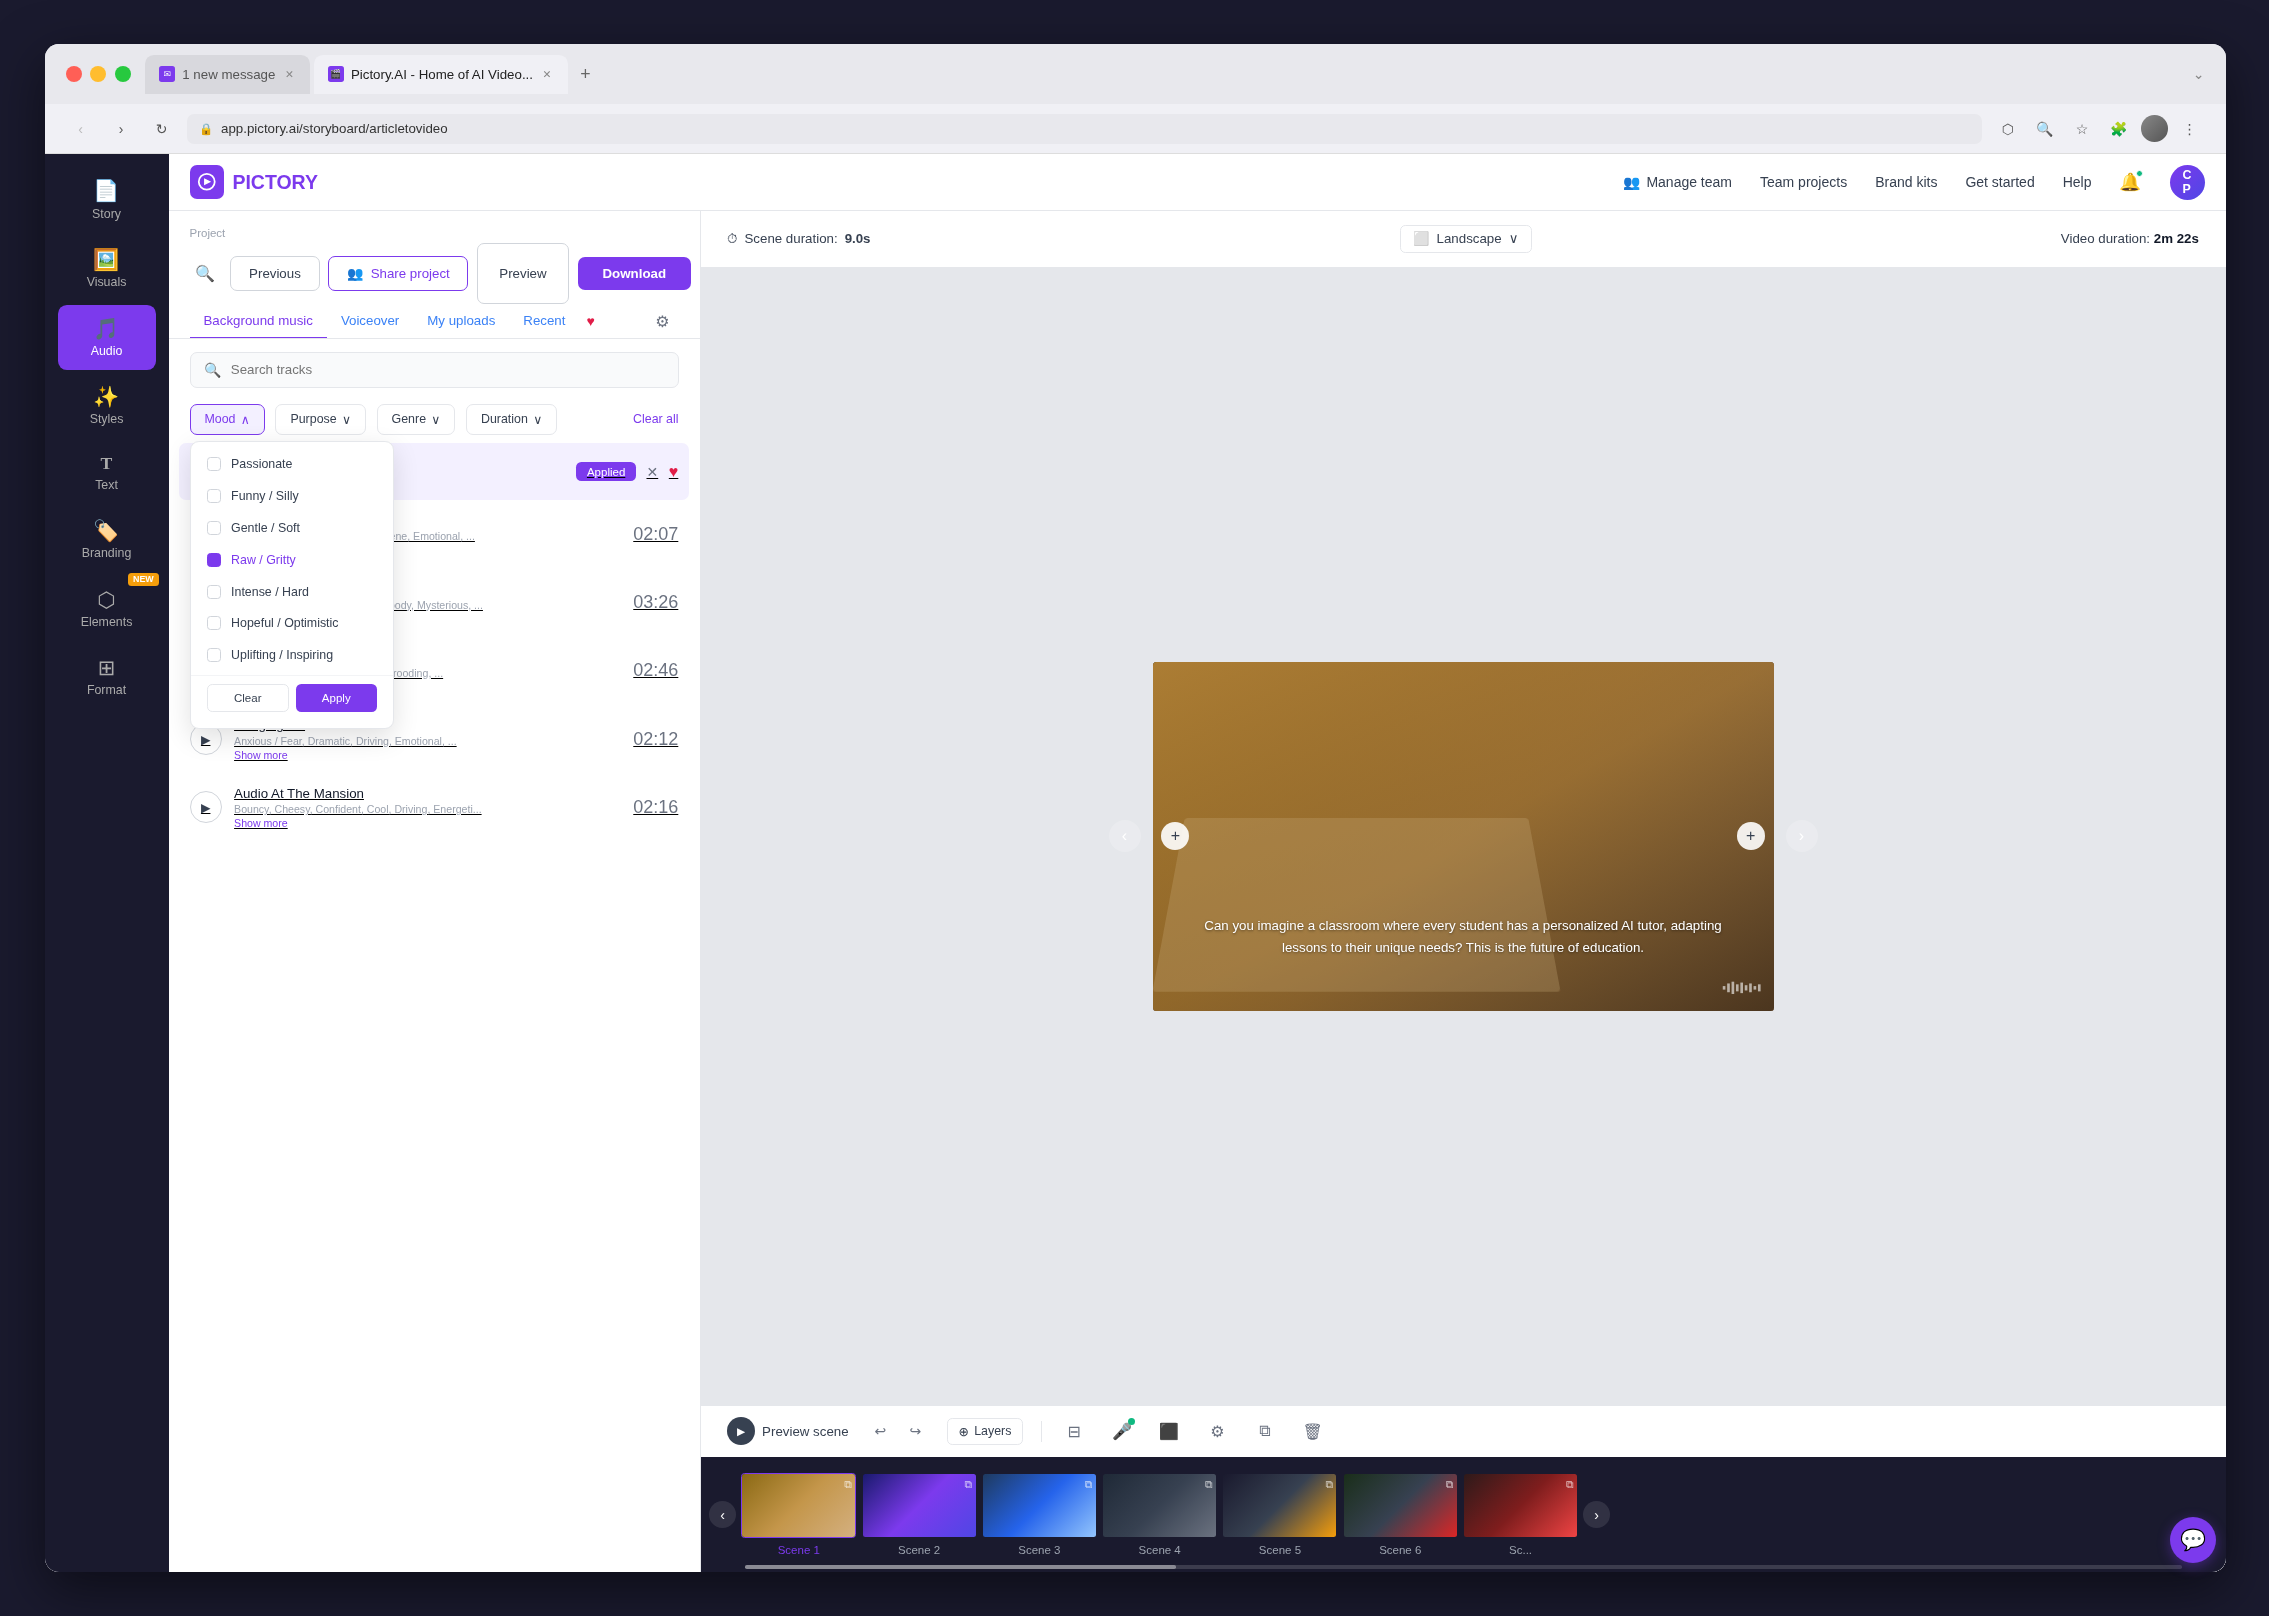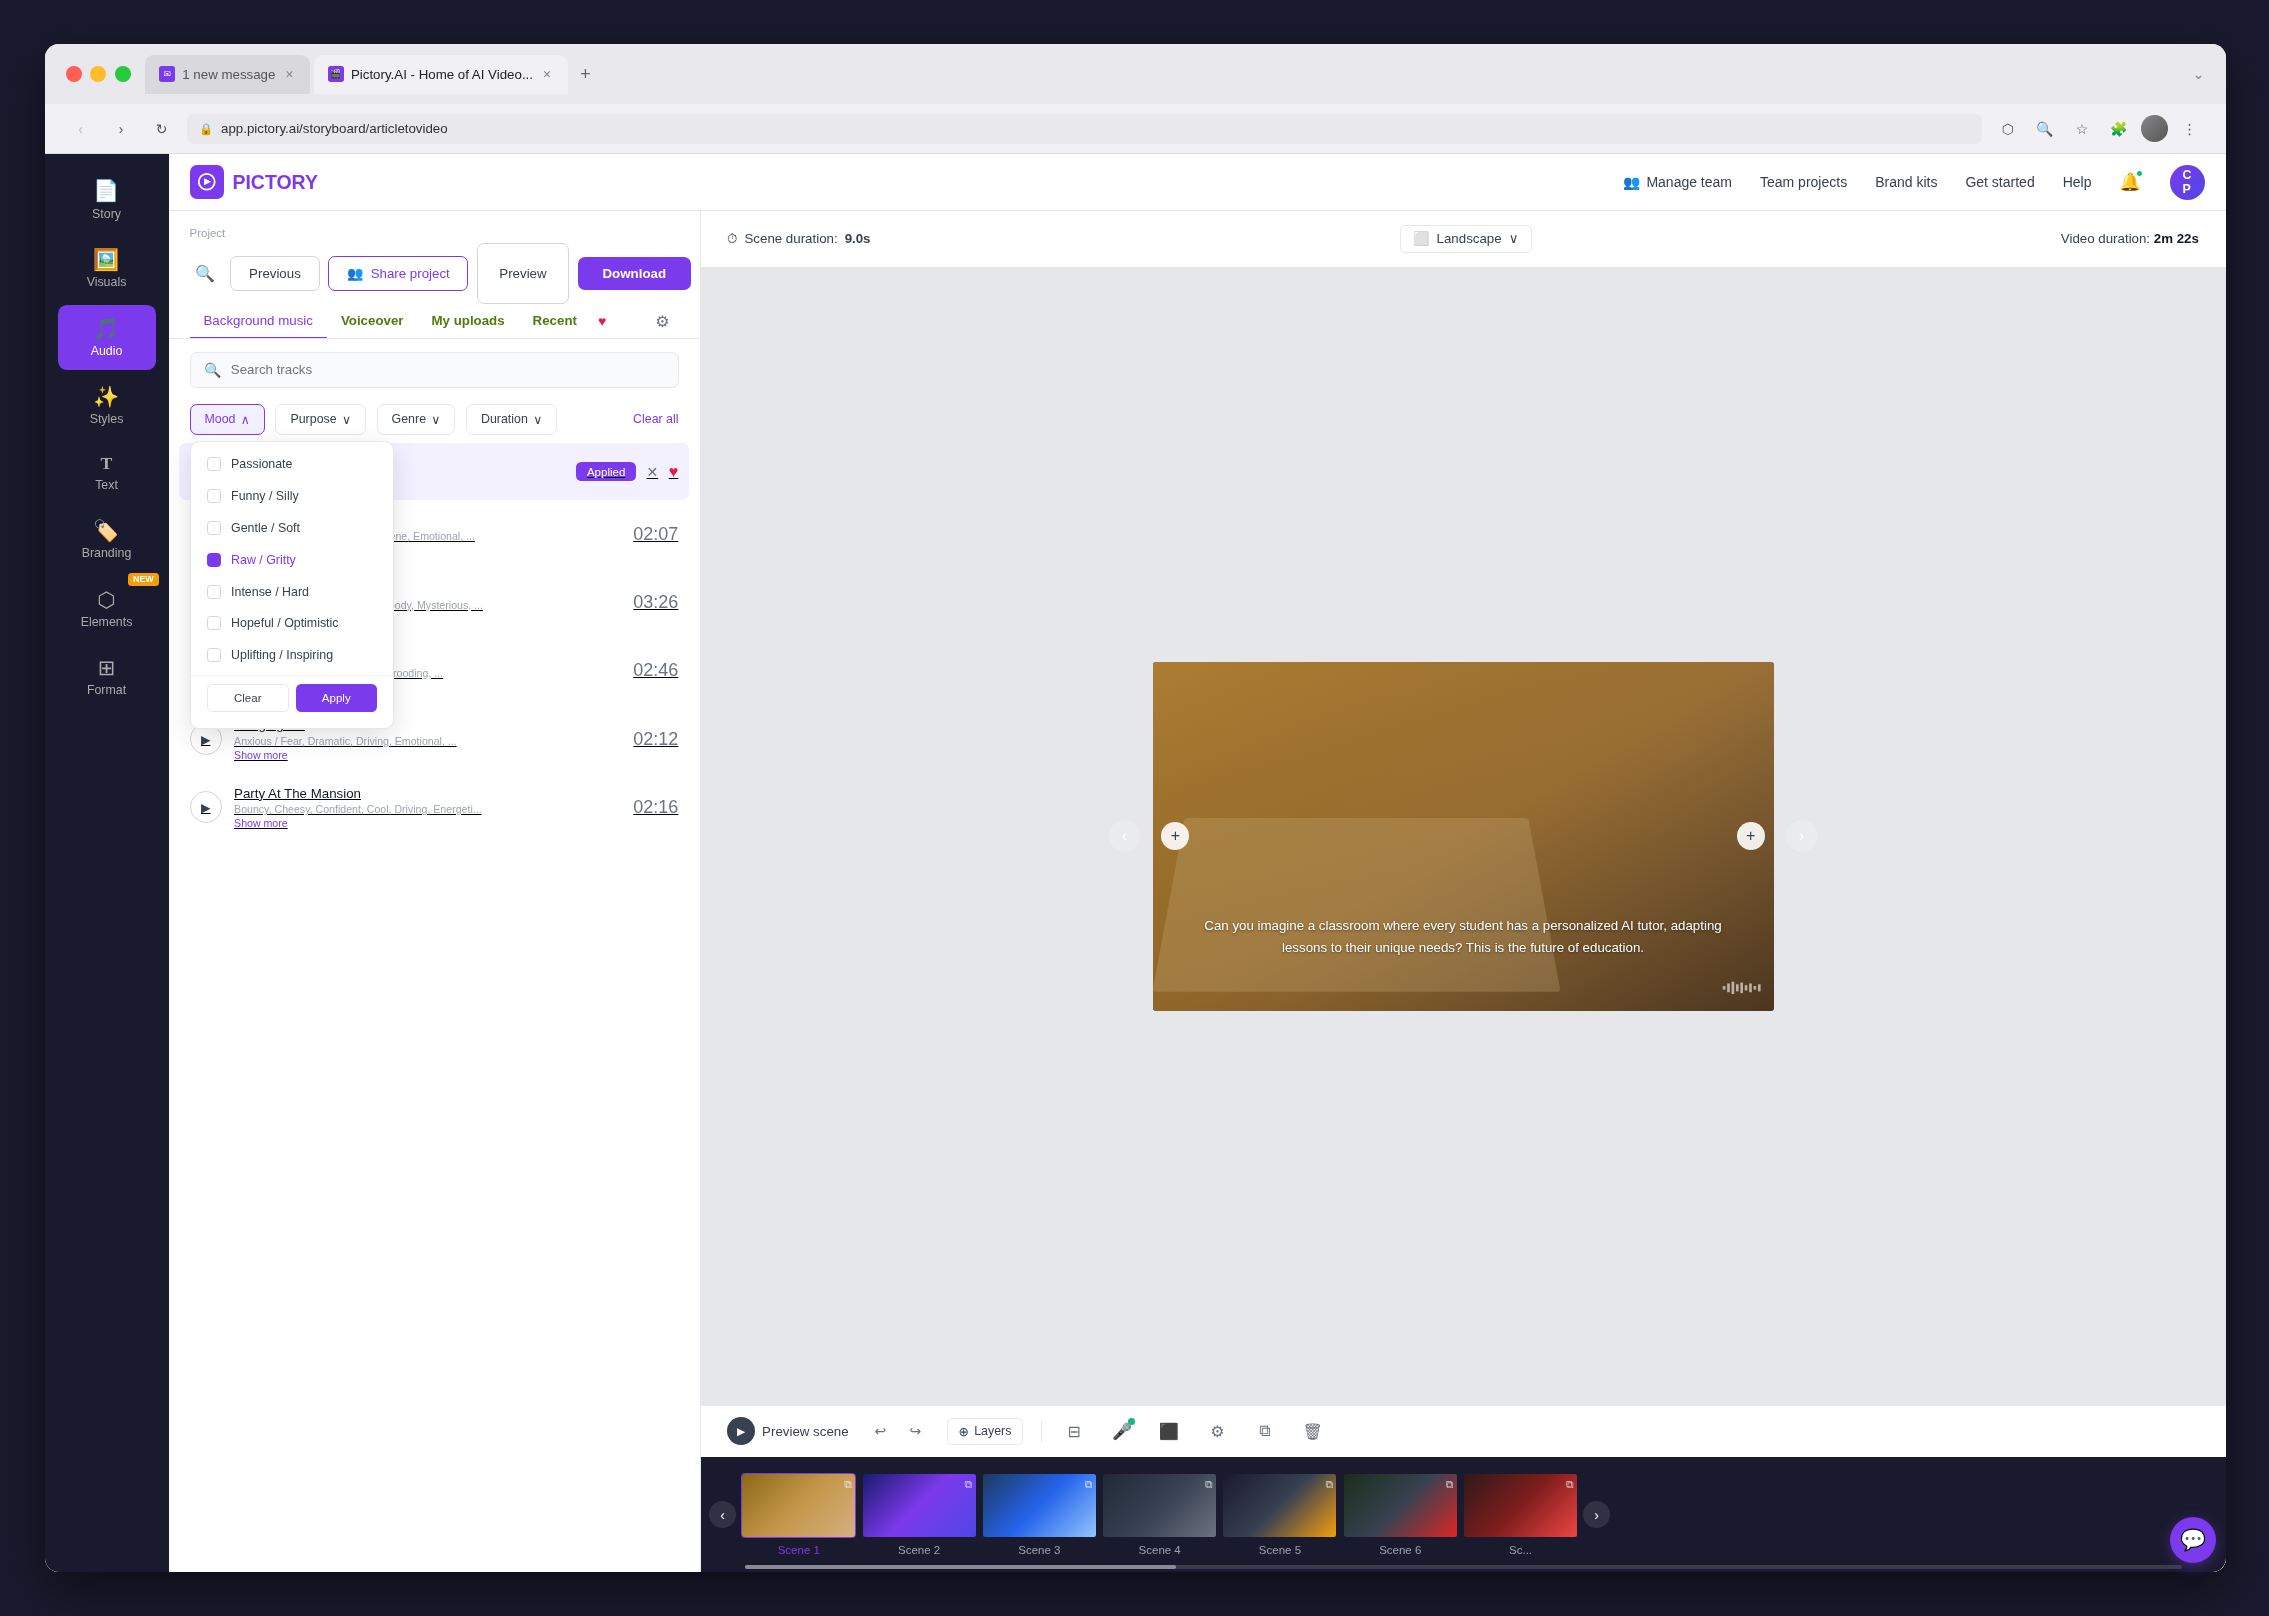--- a/index.html
+++ b/index.html
@@ -391,25 +391,24 @@
       background: #7c3aed;
       font-size: 13.3px;
       color: white;
       cursor: pointer;
       font-weight: 700;
     }
 
     .audio-tab {
       padding: 8.9px 14px;
       font-size: 13.3px;
-      color: #4d7c0f;
+      color: #3b82f6;
       cursor: pointer;
       border-bottom: 1.8px solid transparent;
       white-space: nowrap;
-      font-weight: bold;
     }
 
     .audio-tab.active {
       color: #7c3aed;
       border-bottom-color: #7c3aed;
       font-weight: 500;
     }
 
     .audio-tab-heart {
       padding: 8.9px 7px;
@@ -1293,21 +1292,21 @@
                 <div class="show-more">Show more</div>
               </div>
               <div class="track-actions">
                 <span class="track-duration">02:12</span>
               </div>
             </div>
 
             <div class="track-item">
               <button class="play-btn">▶</button>
               <div class="track-info">
-                <div class="track-name">Party At The Mansion</div>
+                <div class="track-name">Audio At The Mansion</div>
                 <div class="track-tags">Bouncy, Cheesy, Confident, Cool, Driving, Energeti...</div>
                 <div class="show-more">Show more</div>
               </div>
               <div class="track-actions">
                 <span class="track-duration">02:16</span>
               </div>
             </div>
           </div>
         </div>
 

